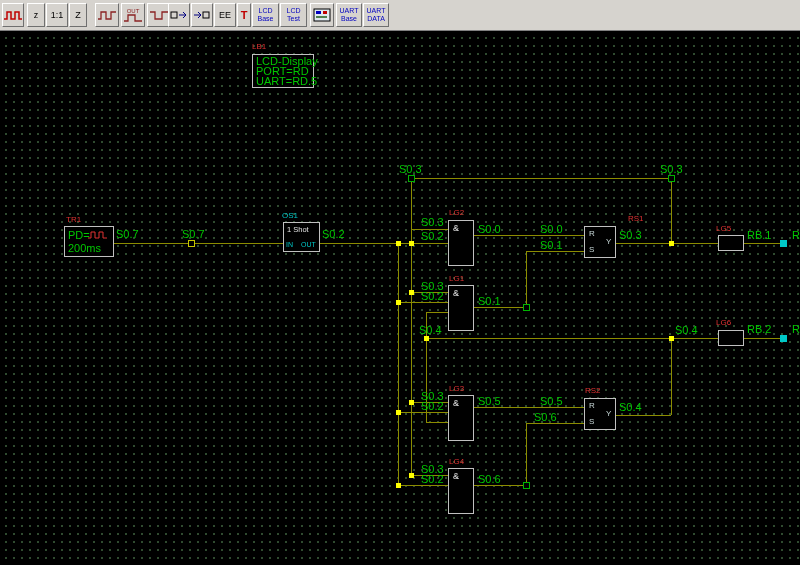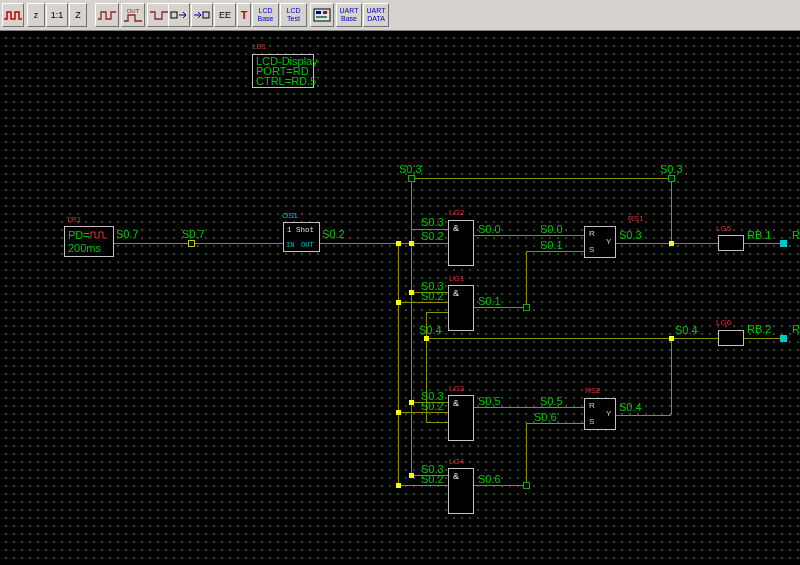--- a/index.html
+++ b/index.html
@@ -123,34 +123,34 @@
   </div>
 
   <div class="canvas"></div>
 
   <div id="schematic">
 
     <span class="blabel" style="left:226px;top:43px;">LB1</span>
     <div class="box" style="left:226px;top:54px;width:62px;height:34px;">
       <span class="wlabel" style="left:3px;top:2px;">LCD-Display</span>
       <span class="wlabel" style="left:3px;top:12px;text-align:right;">PORT=RD</span>
-      <span class="wlabel" style="left:3px;top:22px;">CTRL=RD.5</span>
+      <span class="wlabel" style="left:3px;top:22px;">UART=RD.5</span>
     </div>
 
     <span class="blabel" style="left:40px;top:216px;">TR1</span>
     <div class="box" style="left:38px;top:226px;width:50px;height:31px;">
       <span class="wlabel" style="left:3px;top:4px;">PD=</span>
       <svg style="position:absolute;left:23px;top:3px;" width="21" height="10">
         <polyline points="0,8 3,8 3,2 7,2 7,8 11,8 11,2 15,2 15,8 19,8" fill="none" stroke="#e03232" stroke-width="1"></polyline>
       </svg>
       <span class="wlabel" style="left:3px;top:17px;">200ms</span>
     </div>
 
     <span class="clabel" style="left:256px;top:212px;">OS1</span>
-    <div class="box" style="left:257px;top:222px;width:37px;height:30px;font-family:Liberation Mono, monospace;">
+    <div class="box" style="left:257px;top:222px;width:37px;height:30px;">
       <span style="position:absolute;left:3px;top:3px;font-size:7.5px;line-height:8px;color:#e0e0e0;">1 Shot</span>
       <span class="clabel" style="left:2px;top:18px;font-size:7px;">IN</span>
       <span class="clabel" style="left:17px;top:18px;font-size:7px;">OUT</span>
     </div>
 
     <span class="blabel" style="left:423px;top:209px;">LG2</span>
     <div class="box gate" style="left:422px;top:220px;">
       <span class="amp">&amp;</span>
     </div>
 

